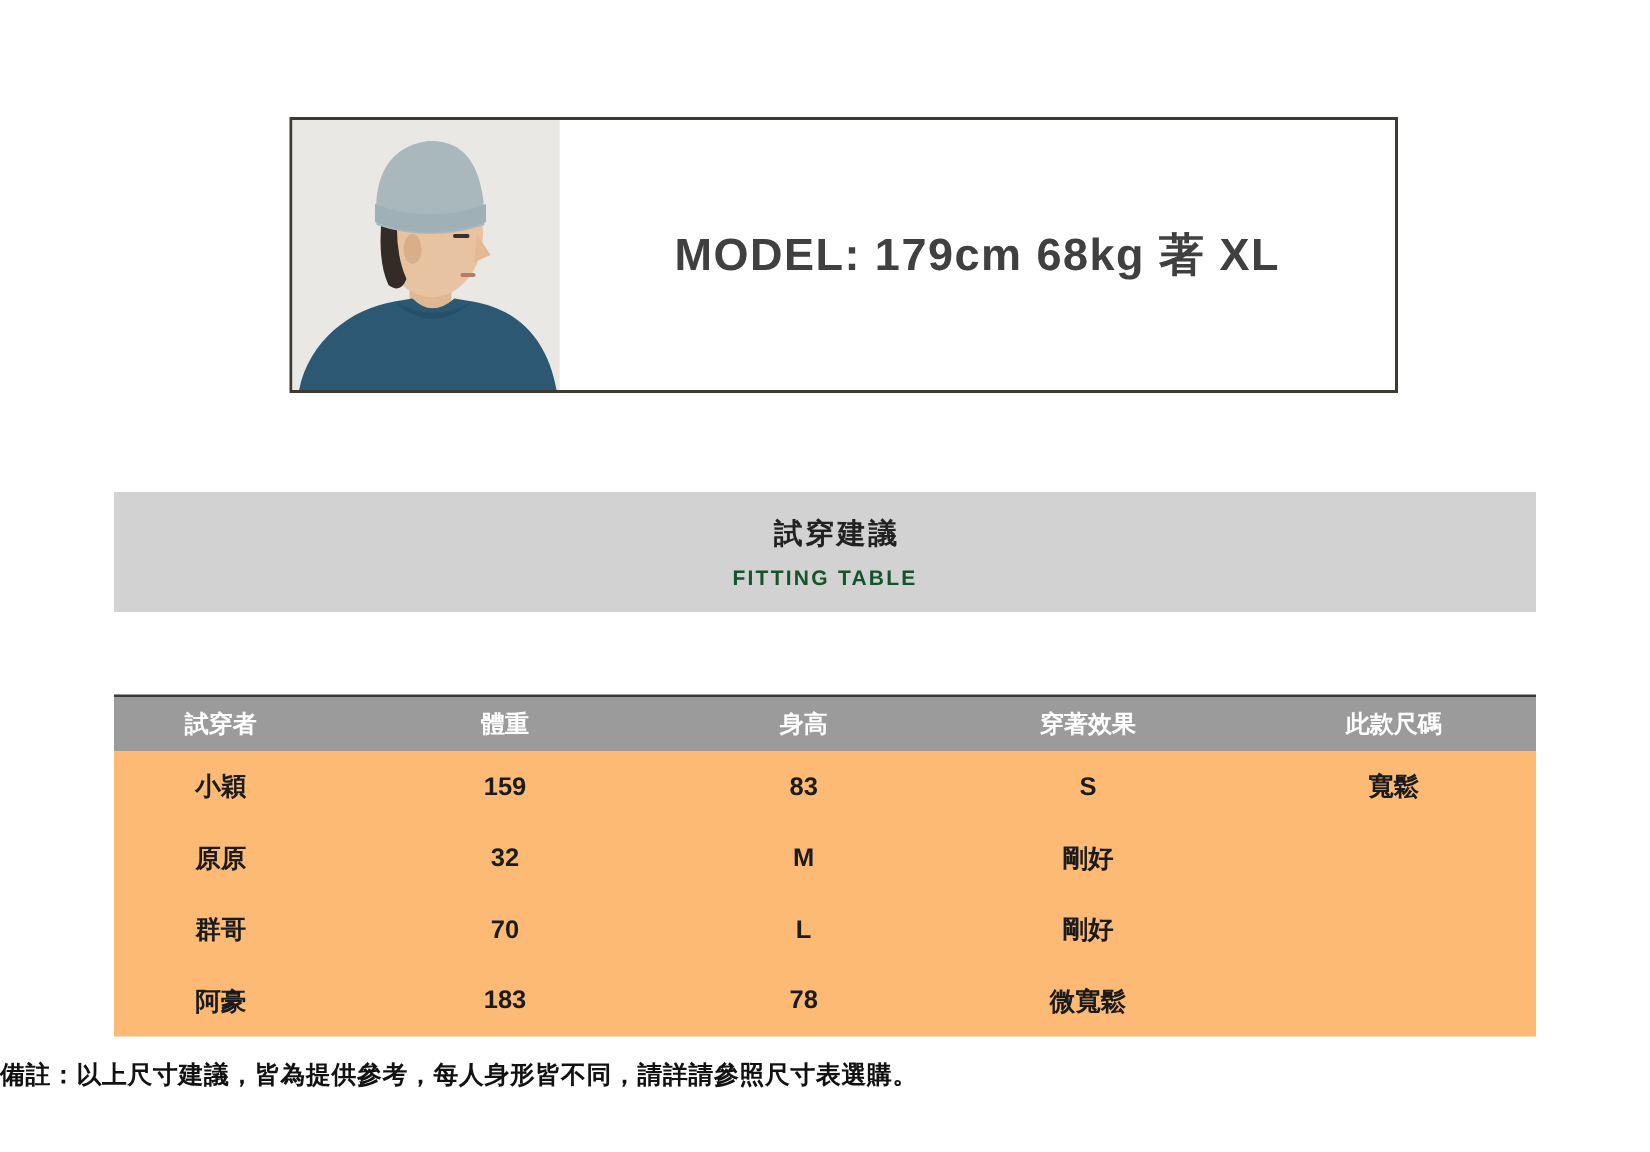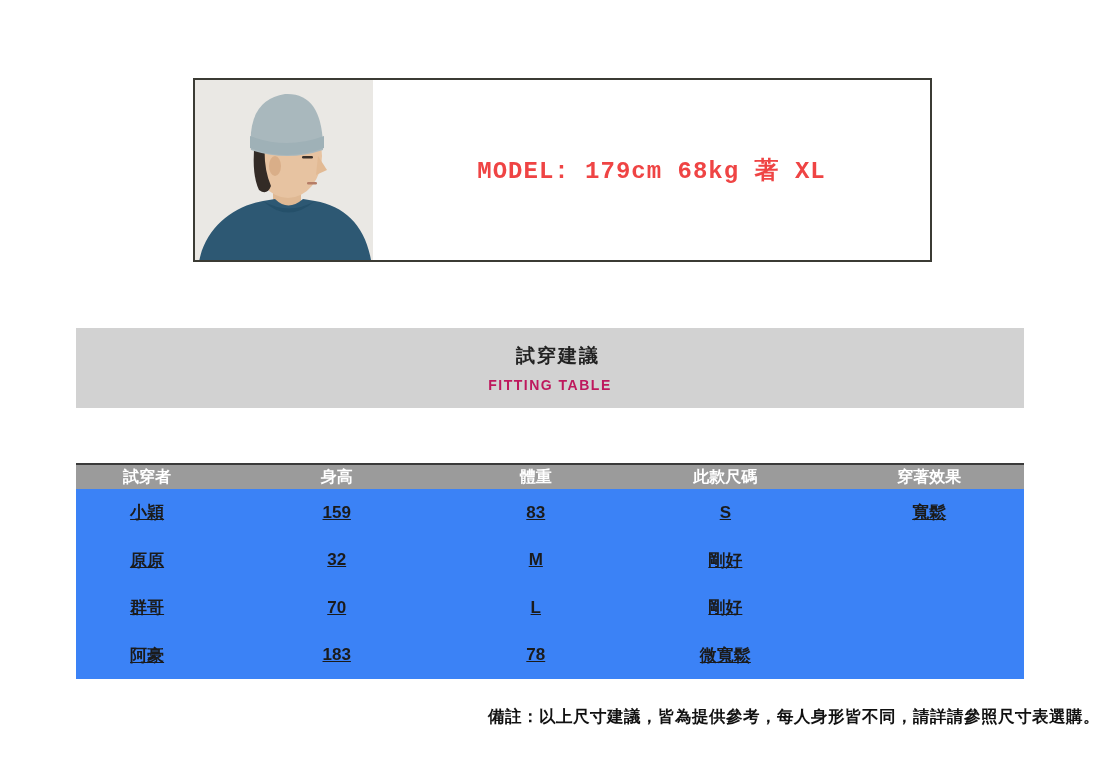--- a/index.html
+++ b/index.html
@@ -6,40 +6,40 @@
   html, body { width: 1100px; height: 768px; background: #ffffff;
     font-family: "Liberation Sans", "DejaVu Sans", sans-serif; color: #1a1a1a; }
   .stage { position: relative; width: 1100px; height: 768px; background: #fff; overflow: hidden; }
 
   
   .banner { position: absolute; left: 193px; top: 78px; width: 739px; height: 184px;
     border: 2px solid #3b3b34; background: #ffffff; display: flex; }
   .banner-photo { width: 178px; height: 100%; flex: 0 0 178px; overflow: hidden; background: #eae8e4; }
   .banner-photo svg { display: block; width: 100%; height: 100%; }
   .banner-text-wrap { flex: 1; display: flex; align-items: center; justify-content: center; }
-  .model-info { font-family: Liberation Mono, monospace;
-    font-weight: bold; font-size: 24px; letter-spacing: 1px; color: #ef4444; white-space: nowrap; }
+  .model-info { font-family: Liberation Sans, sans-serif;
+    font-weight: bold; font-size: 30px; letter-spacing: 1px; color: #404040; white-space: nowrap; }
 
   
   .fit-bar { position: absolute; left: 76px; top: 328px; width: 948px; height: 80px;
     background: #d2d2d2; display: flex; flex-direction: column; align-items: center; justify-content: center; }
   .fit-title-zh { font-size: 19px; font-weight: bold; color: #222; letter-spacing: 2px; padding-left: 16px; }
-  .fit-title-en { font-size: 14px; font-weight: 600; color: #be185d; letter-spacing: 1.5px; margin-top: 8px; }
+  .fit-title-en { font-size: 14px; font-weight: 600; color: #14532d; letter-spacing: 1.5px; margin-top: 8px; }
 
   
   .fit-table { position: absolute; left: 76px; top: 463px; width: 948px; border-top: 2px solid #3a3a3a; }
   .t-row { display: grid; grid-template-columns: 15% 25% 17% 23% 20%; align-items: center; }
-  .t-head { background: #9b9b9b; height: 24px; }
+  .t-head { background: #9b9b9b; height: 36px; }
   .t-head .t-cell { color: #ffffff; font-size: 16px; font-weight: 600; }
-  .t-body { background: #3b82f6; text-decoration: underline; }
+  .t-body { background: #fdba74; }
   .t-body .t-row { height: 47.5px; }
   .t-cell { text-align: center; font-size: 17px; font-weight: 600; color: #1b1b1b; }
 
   
-  .note { position: absolute; left: 0; top: 706px; width: 1100px; text-align: right;
+  .note { position: absolute; left: 0; top: 706px; width: 1100px; text-align: left;
     font-size: 16.5px; font-weight: bold; color: #111; letter-spacing: 0.5px; }
 </style>
 </head>
 <body>
 
 <div class="stage">
 
   <div class="banner">
     <div class="banner-photo">
       <svg viewBox="0 0 178 184" preserveAspectRatio="xMidYMid slice">
@@ -74,24 +74,24 @@
   </div>
 
   <div class="fit-bar">
     <div class="fit-title-zh">試穿建議</div>
     <div class="fit-title-en">FITTING TABLE</div>
   </div>
 
   <div class="fit-table">
     <div class="t-row t-head">
       <div class="t-cell">試穿者</div>
+      <div class="t-cell">體重</div>
       <div class="t-cell">身高</div>
-      <div class="t-cell">體重</div>
+      <div class="t-cell">穿著效果</div>
       <div class="t-cell">此款尺碼</div>
-      <div class="t-cell">穿著效果</div>
     </div>
     <div class="t-body">
       <div class="t-row">
         <div class="t-cell">小穎</div>
         <div class="t-cell">159</div>
         <div class="t-cell">83</div>
         <div class="t-cell">S</div>
         <div class="t-cell">寬鬆</div>
       </div>
       <div class="t-row">

